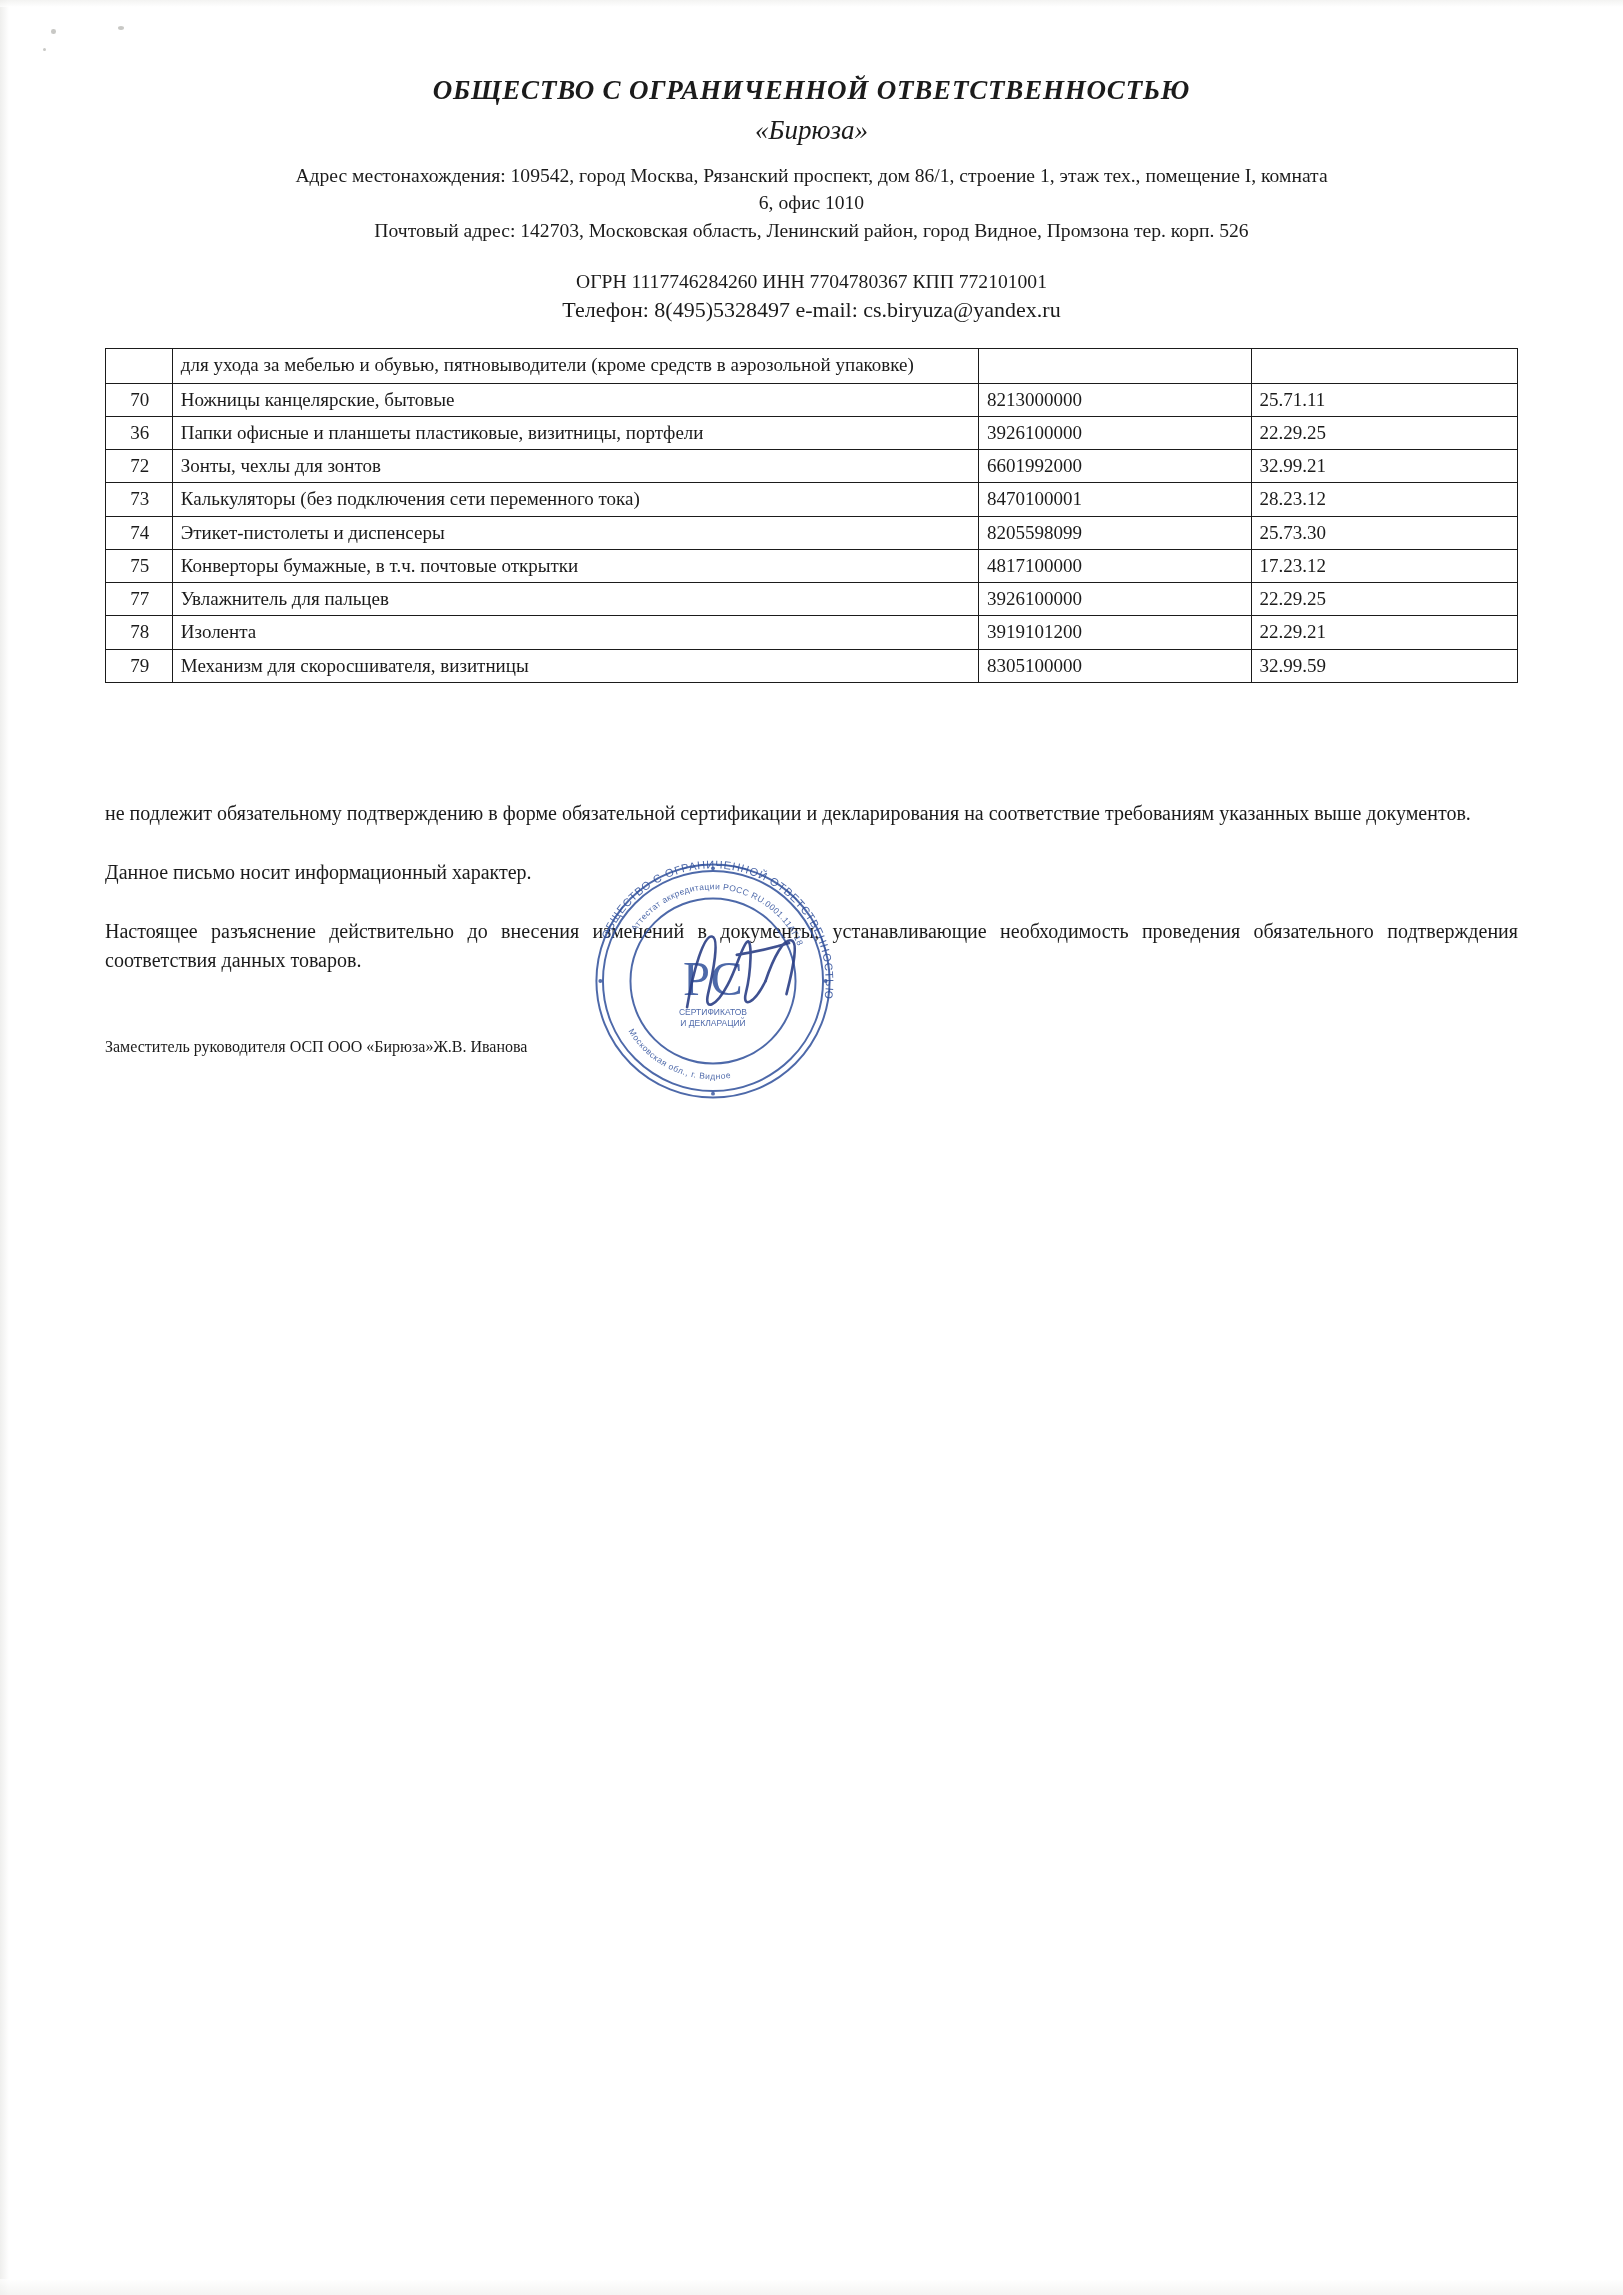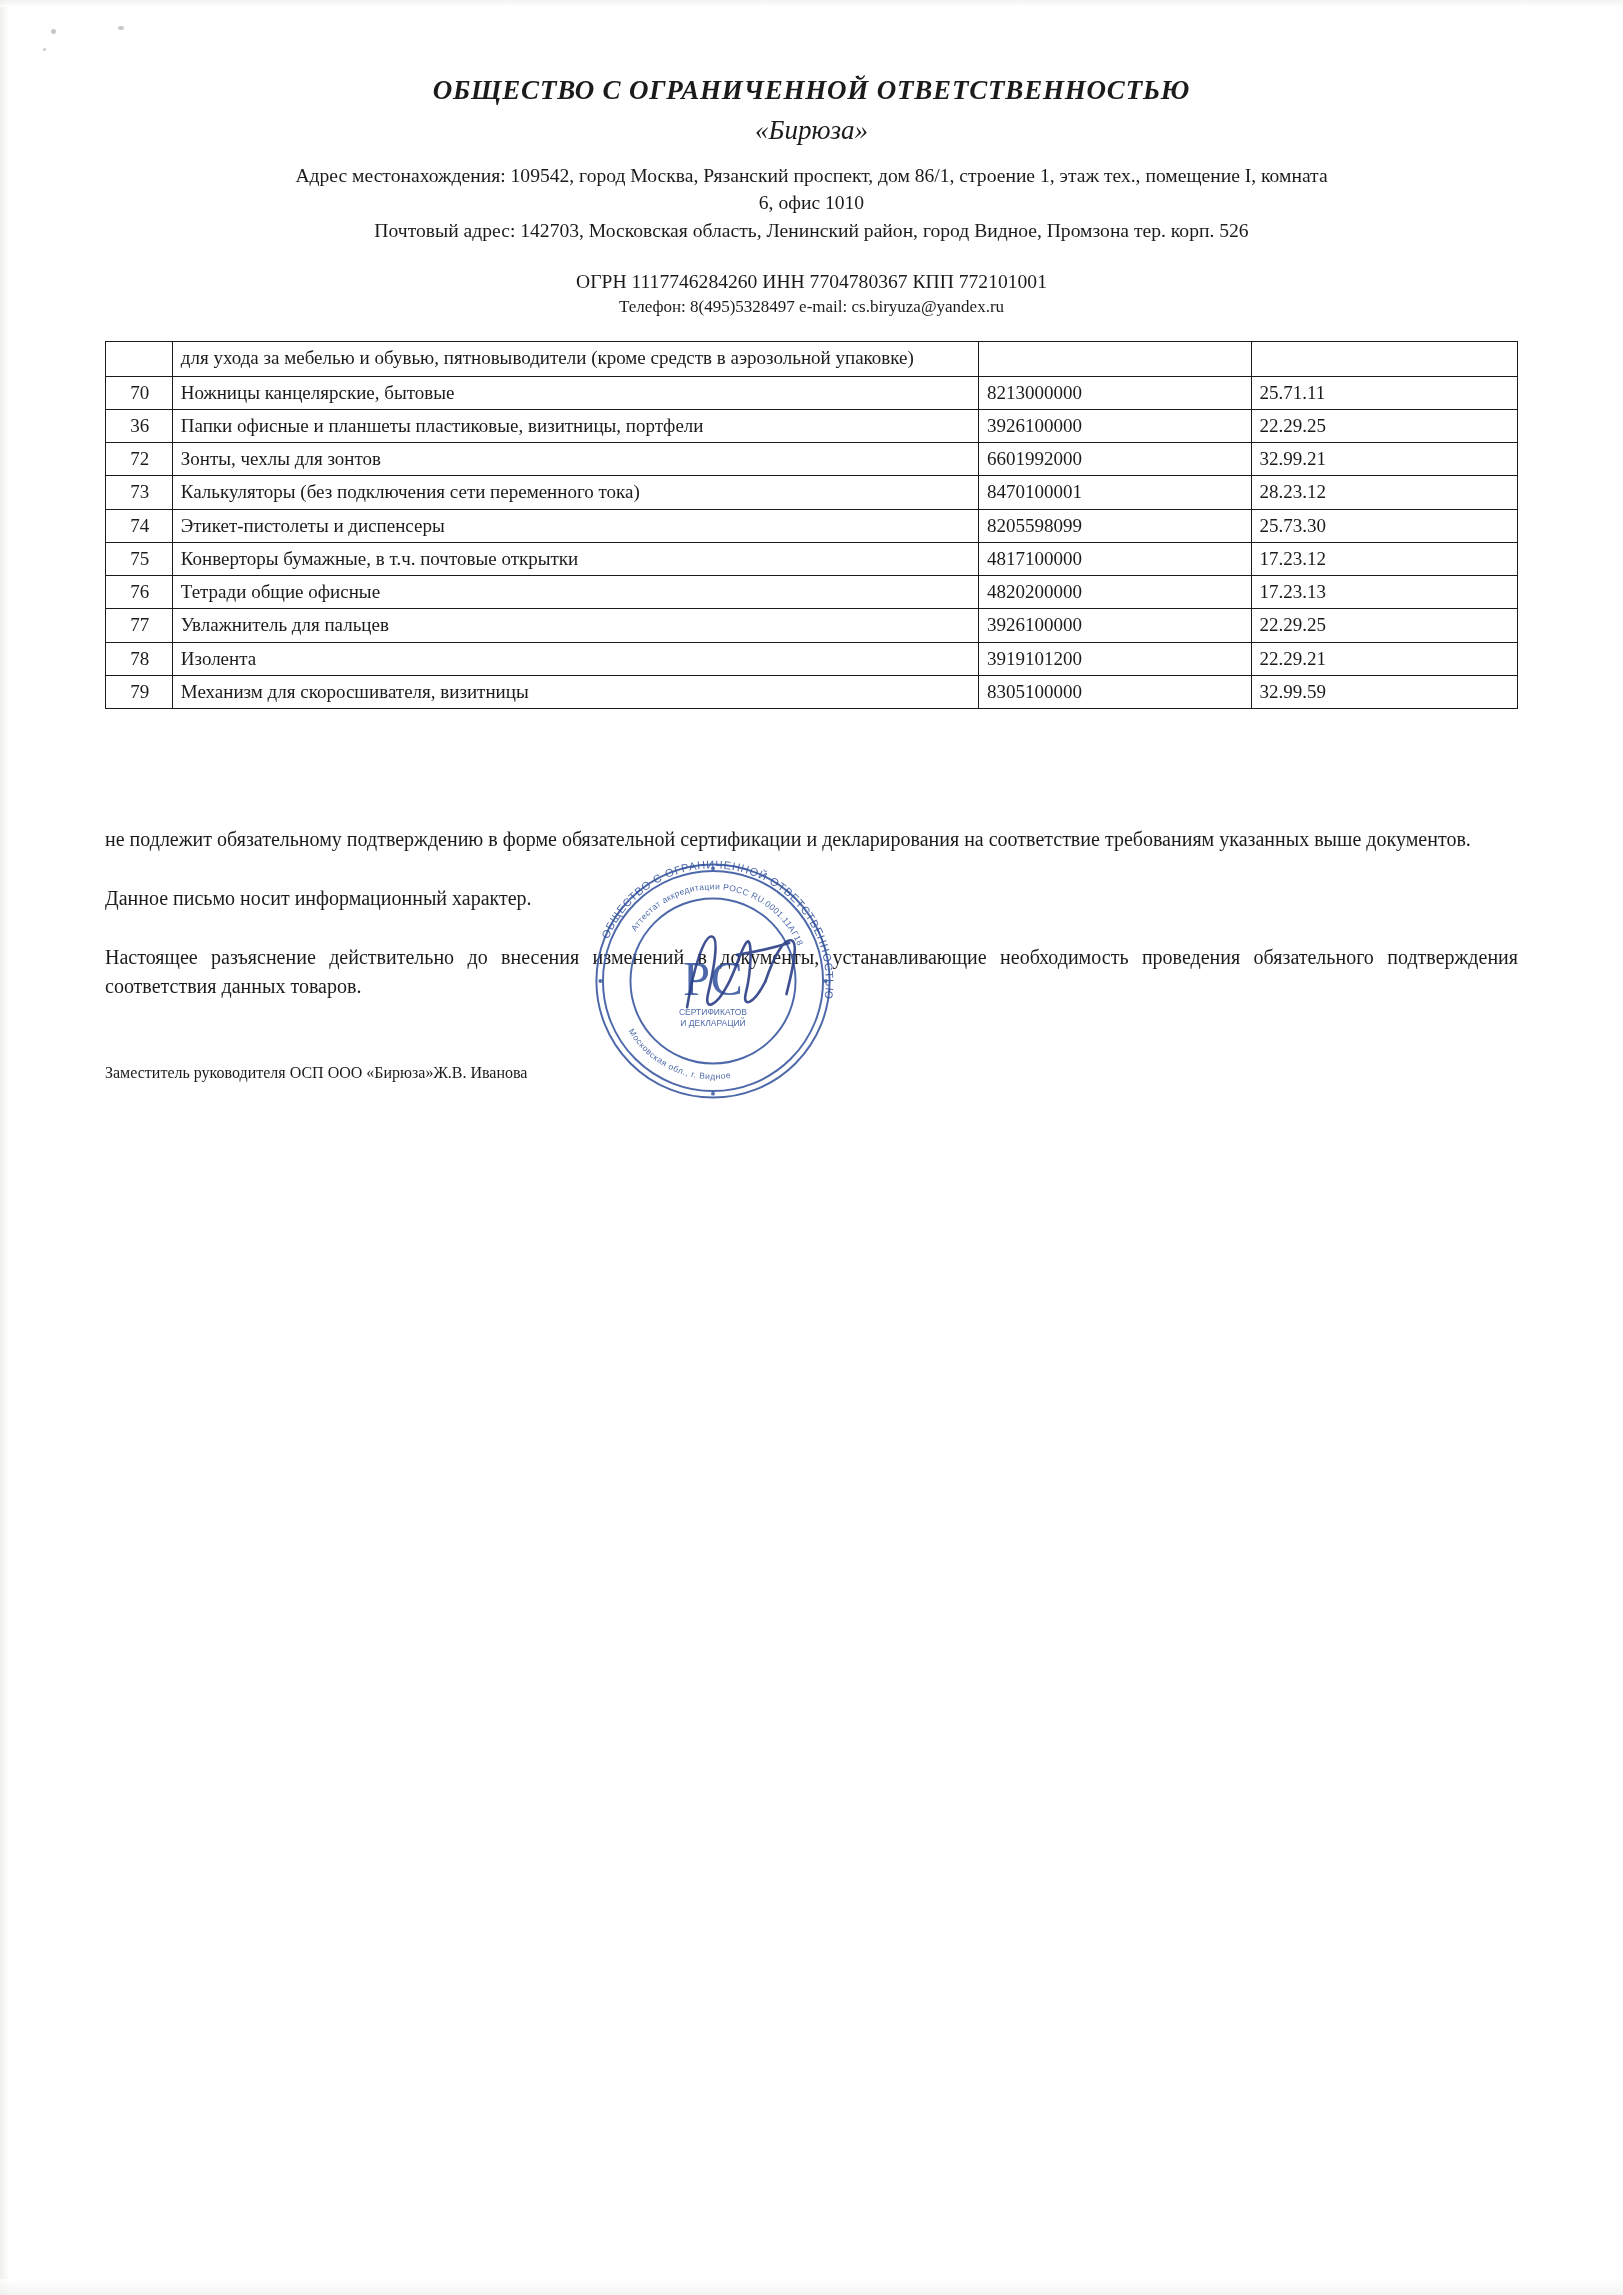--- a/index.html
+++ b/index.html
@@ -79,21 +79,21 @@
     line-height: 1.38;
     margin-top: 1.3px;
     padding: 0 98px;
   }
   .reg {
     font-size: 19.6px;
     line-height: 1.4;
     margin-top: 23.6px;
   }
   .reg2 {
-    font-size: 17px;
+    font-size: 22px;
     line-height: 1.4;
   }
 
   table.goods {
     border-collapse: collapse;
     margin: 22px auto 0 auto;
     width: 1413px;
     table-layout: fixed;
     font-size: 19px;
   }
@@ -229,26 +229,20 @@
         <td class="c-num">74</td>
         <td class="c-name">Этикет-пистолеты и диспенсеры</td>
         <td class="c-code">8205598099</td>
         <td class="c-okpd">25.73.30</td>
       </tr>
       <tr>
         <td class="c-num">75</td>
         <td class="c-name">Конверторы бумажные, в т.ч. почтовые открытки</td>
         <td class="c-code">4817100000</td>
         <td class="c-okpd">17.23.12</td>
-      </tr>
-      <tr>
-        <td class="c-num">76</td>
-        <td class="c-name">Тетради общие офисные</td>
-        <td class="c-code">4820200000</td>
-        <td class="c-okpd">17.23.13</td>
       </tr>
       <tr>
         <td class="c-num">77</td>
         <td class="c-name">Увлажнитель для пальцев</td>
         <td class="c-code">3926100000</td>
         <td class="c-okpd">22.29.25</td>
       </tr>
       <tr>
         <td class="c-num">78</td>
         <td class="c-name">Изолента</td>

